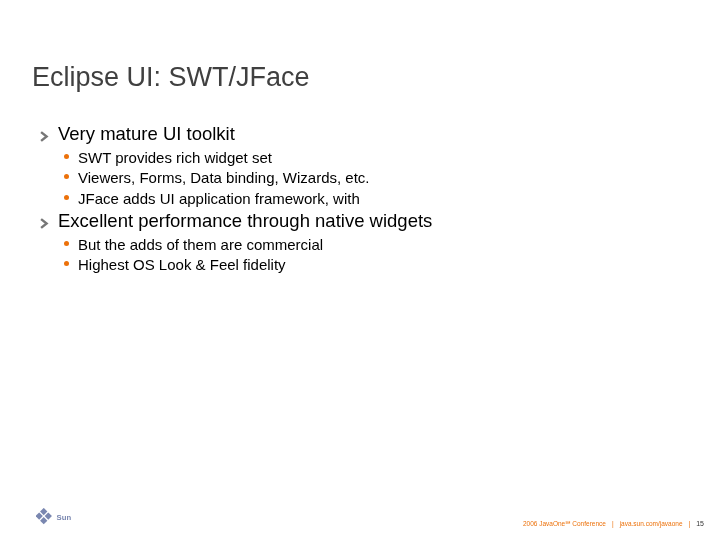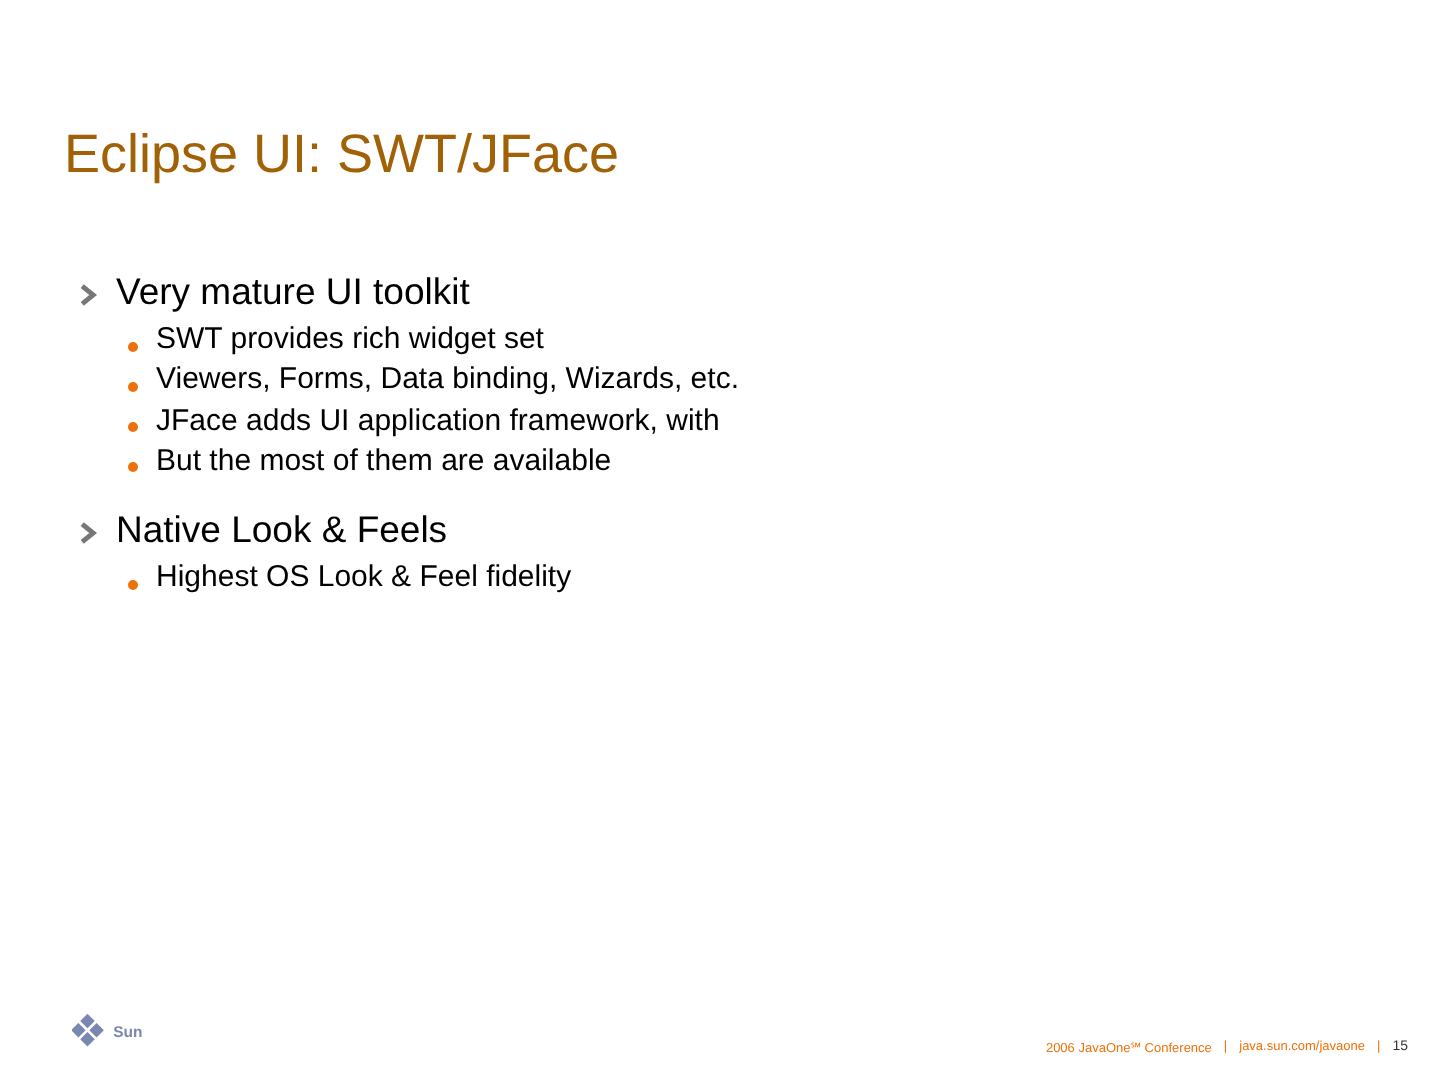--- a/index.html
+++ b/index.html
@@ -4,27 +4,27 @@
 <style>
   * { margin: 0; padding: 0; box-sizing: border-box; }
   body { width: 720px; height: 540px; font-family: Arial, Helvetica, sans-serif; background: #fff; position: relative; overflow: hidden; }
   .slide { width: 100%; height: 100%; position: relative; }
   .topbar { position: absolute; top: 0; left: 0; right: 0; height: 44px; }
   .orange-bar { position: absolute; top: 8px; left: 0; right: 0; height: 28px; background: #ec710a; }
   .java-logo-box { position: absolute; top: 0; left: 28px; width: 40px; height: 42px; background: #fff; border-right: 1px solid #ec710a; border-bottom: 1px solid #ec710a; display: flex; align-items: center; justify-content: center; }
   .java-logo-box svg { width: 30px; height: 34px; }
   .javaone-logo { position: absolute; top: 9px; right: 24px; height: 26px; display: flex; align-items: center; }
   .javaone-logo svg { height: 20px; }
-  .title { position: absolute; top: 62px; left: 32px; font-size: 27px; color: #a16207; font-weight: 400; }
+  .title { position: absolute; top: 62px; left: 32px; font-size: 27px; color: #404040; font-weight: 400; }
   .content { position: absolute; top: 122px; left: 40px; right: 30px; }
-  .item { display: flex; align-items: flex-end; margin-bottom: 2px; margin-top: 12px; }
+  .item { display: flex; align-items: flex-end; margin-bottom: 2px; }
   .chev { flex: 0 0 18px; width: 18px; padding-top: 5px; }
   .chev svg { width: 11px; height: 11px; }
   .item-text { font-size: 18.5px; color: #000; line-height: 1.3; }
-  .sub { display: flex; align-items: center; margin-left: 24px; margin-bottom: 0px; }
+  .sub { display: flex; align-items: flex-start; margin-left: 24px; margin-bottom: 0px; }
   .dot { flex: 0 0 14px; width: 14px; padding-top: 6px; }
   .dot span { display: block; width: 5px; height: 5px; background: #ec710a; border-radius: 50%; }
   .sub-text { font-size: 15px; color: #000; line-height: 1.35; }
   .footer { position: absolute; bottom: 8px; left: 0; right: 0; height: 22px; }
   .sun-logo { position: absolute; left: 36px; bottom: 2px; }
   .sun-logo svg { width: 58px; height: 18px; }
   .footer-right { position: absolute; right: 16px; bottom: 4px; font-size: 6.5px; color: #ec710a; display: flex; align-items: center; gap: 6px; }
   .footer-right .pnum { color: #333; font-size: 7px; }
   .sep { color: #ec710a; }
 </style>
@@ -55,34 +55,34 @@
         </div>
         <div class="sub-text">Viewers, Forms, Data binding, Wizards, etc.</div>
       </div>
     <div class="sub">
         <div class="dot">
           <span></span>
         </div>
         <div class="sub-text">JFace adds UI application framework, with</div>
       </div>
 
+    <div class="item">
+      <div class="chev"><svg viewBox="0 0 10 10">
+            <path d="M1 1 L6 5 L1 9" stroke="#777" stroke-width="2.2" fill="none"></path>
+          </svg></div>
+      <div class="item-text">Excellent performance through native widgets</div>
+    </div>
 
     <div class="sub">
         <div class="dot">
           <span></span>
         </div>
-        <div class="sub-text">But the most of them are available</div>
+        <div class="sub-text">But the adds of them are commercial</div>
       </div>
 
-    <div class="item">
-      <div class="chev"><svg viewBox="0 0 10 10">
-            <path d="M1 1 L6 5 L1 9" stroke="#777" stroke-width="2.2" fill="none"></path>
-          </svg></div>
-      <div class="item-text">Native Look &amp; Feels</div>
-    </div>
     <div class="sub">
         <div class="dot">
           <span></span>
         </div>
         <div class="sub-text">Highest OS Look &amp; Feel fidelity</div>
       </div>
 
 
   </div>
 

